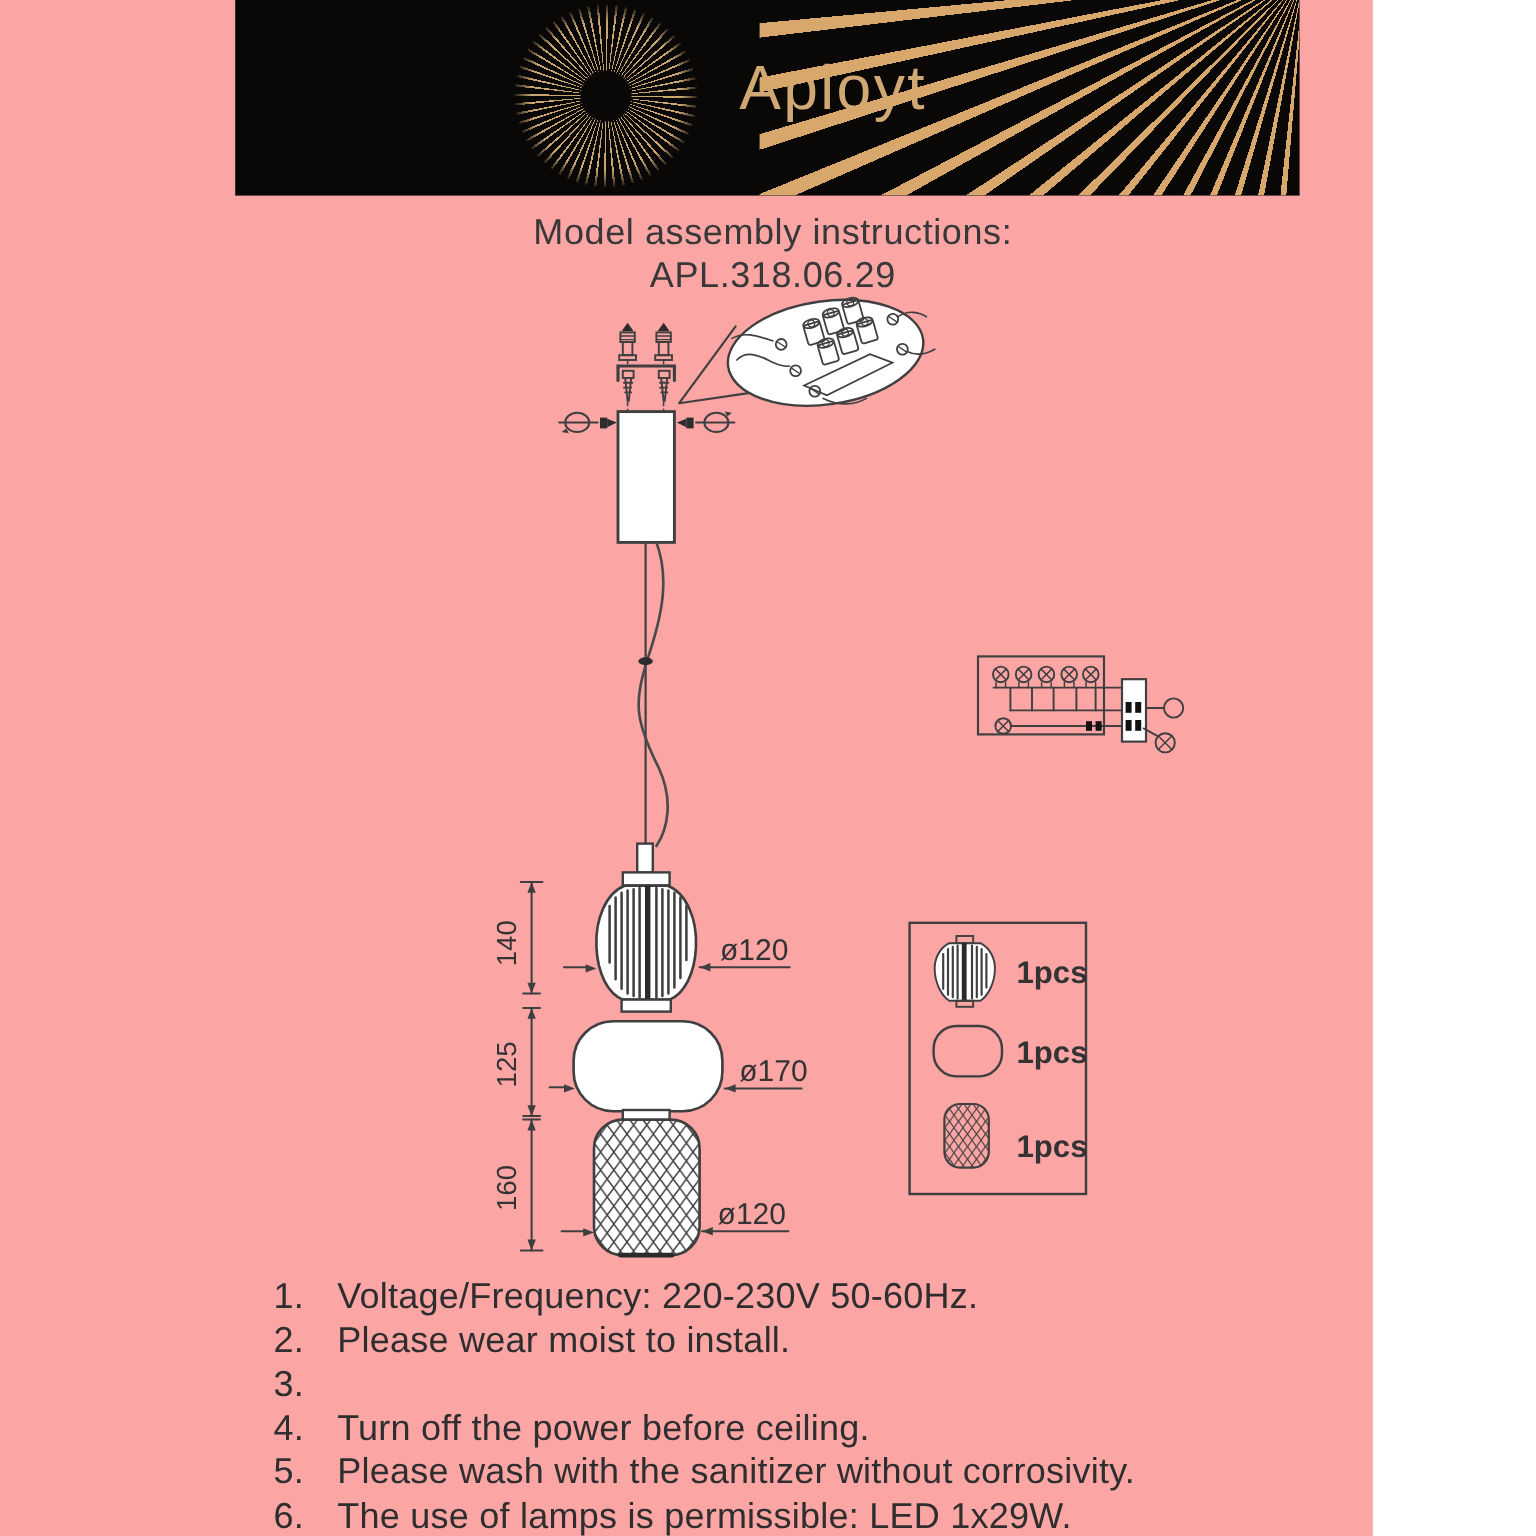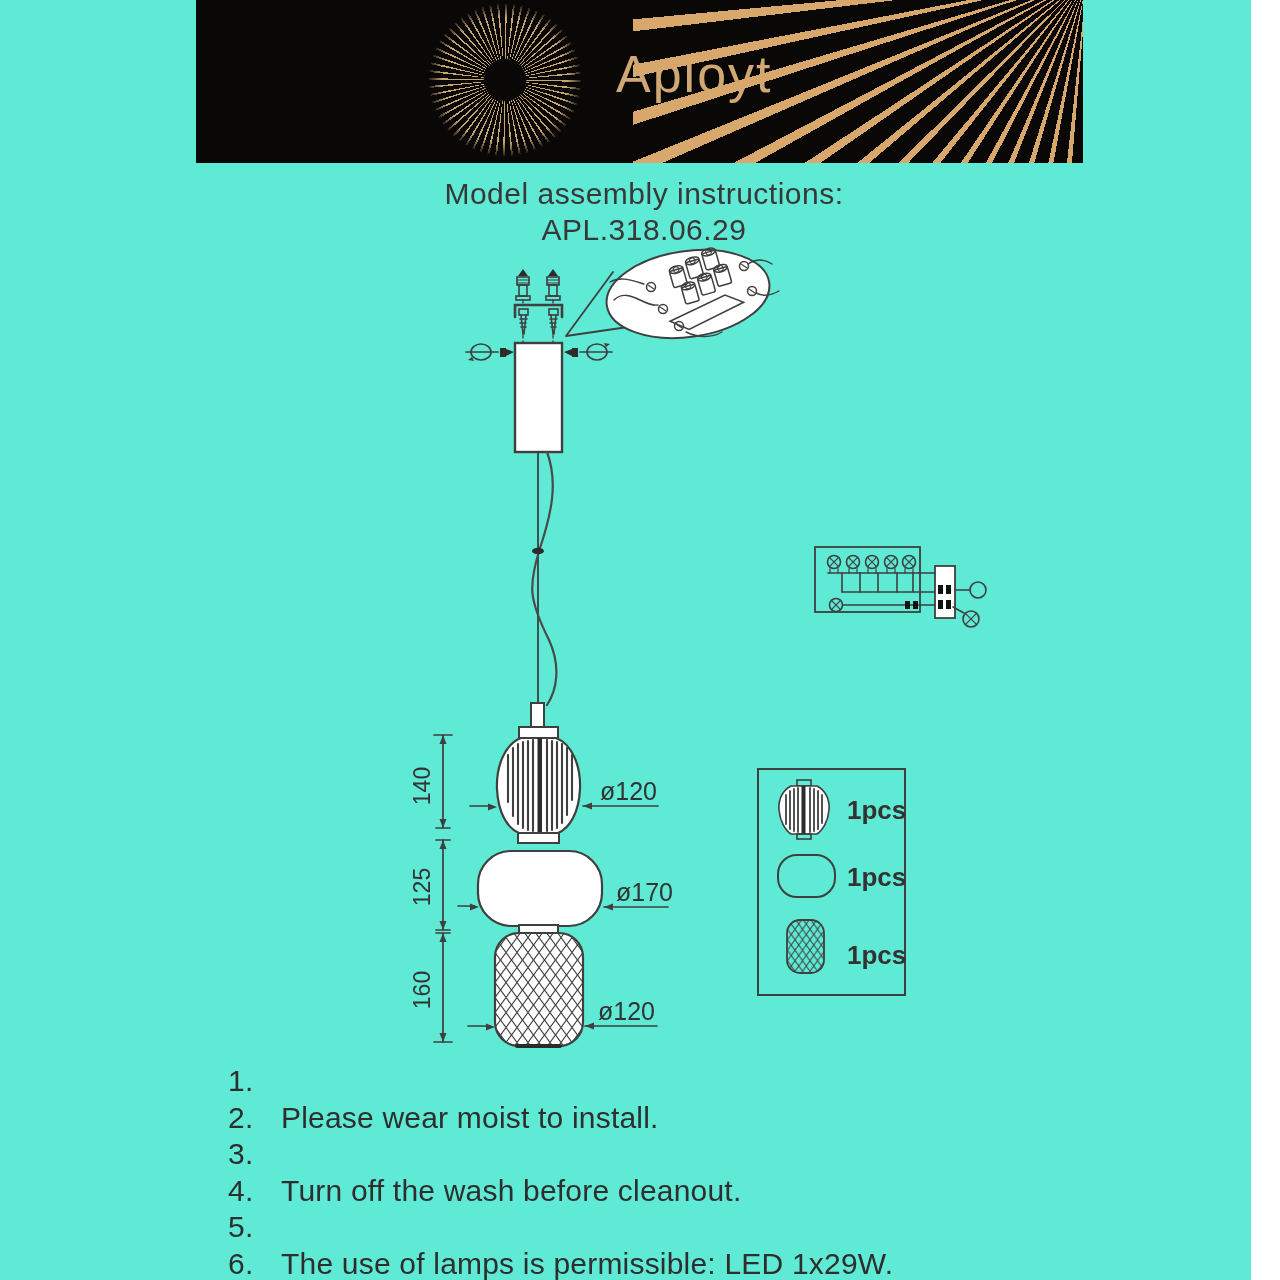--- a/index.html
+++ b/index.html
@@ -1,16 +1,16 @@
 <!DOCTYPE html>
 <html><head>
 <meta charset="utf-8">
 <style>
   html,body{margin:0;padding:0;background:#ffffff;}
-  .page{position:relative;width:1251px;height:1280px;background:#5eead4;overflow:hidden;
+  .page{position:relative;width:1144px;height:1280px;background:#fca5a5;overflow:hidden;
         font-family:"Liberation Sans",sans-serif;}
   
   .header{position:absolute;left:196px;top:0;width:887px;height:163px;background:#0a0807;overflow:hidden;}
   .sunburst{position:absolute;left:233px;top:4px;width:152px;height:152px;border-radius:50%;
     background:
       radial-gradient(circle at 50% 50%, #0a0807 0 19%, rgba(10,8,7,0) 20.5%),
       radial-gradient(circle at 50% 50%, rgba(10,8,7,0) 0 58%, #0a0807 73%),
       repeating-conic-gradient(#c9a670 0deg 1.5deg, rgba(10,8,7,0) 1.5deg 6deg);}
   .brand{position:absolute;left:420px;top:44px;font-size:52px;font-weight:400;color:#cfa874;
     letter-spacing:2px;}
@@ -262,34 +262,36 @@
       <text font-size="25" x="598" y="1020">ø120</text>
       <text font-size="26" font-weight="600" x="847" y="819">1pcs</text>
       <text font-size="26" font-weight="600" x="847" y="886">1pcs</text>
       <text font-size="26" font-weight="600" x="847" y="964">1pcs</text>
     </g>
   </svg>
 
   <div class="instructions">
     <div class="inst-row">
       <span class="inst-num">1.</span>
+      <span>Voltage/Frequency: 220-230V 50-60Hz.</span>
     </div>
     <div class="inst-row">
       <span class="inst-num">2.</span>
       <span>Please wear moist to install.</span>
     </div>
     <div class="inst-row">
       <span class="inst-num">3.</span>
     </div>
     <div class="inst-row">
       <span class="inst-num">4.</span>
-      <span>Turn off the wash before cleanout.</span>
+      <span>Turn off the power before ceiling.</span>
     </div>
     <div class="inst-row">
       <span class="inst-num">5.</span>
+      <span>Please wash with the sanitizer without corrosivity.</span>
     </div>
     <div class="inst-row">
       <span class="inst-num">6.</span>
       <span>The use of lamps is permissible: LED 1x29W.</span>
     </div>
   </div>
 
 </div>
 
 </body></html>

